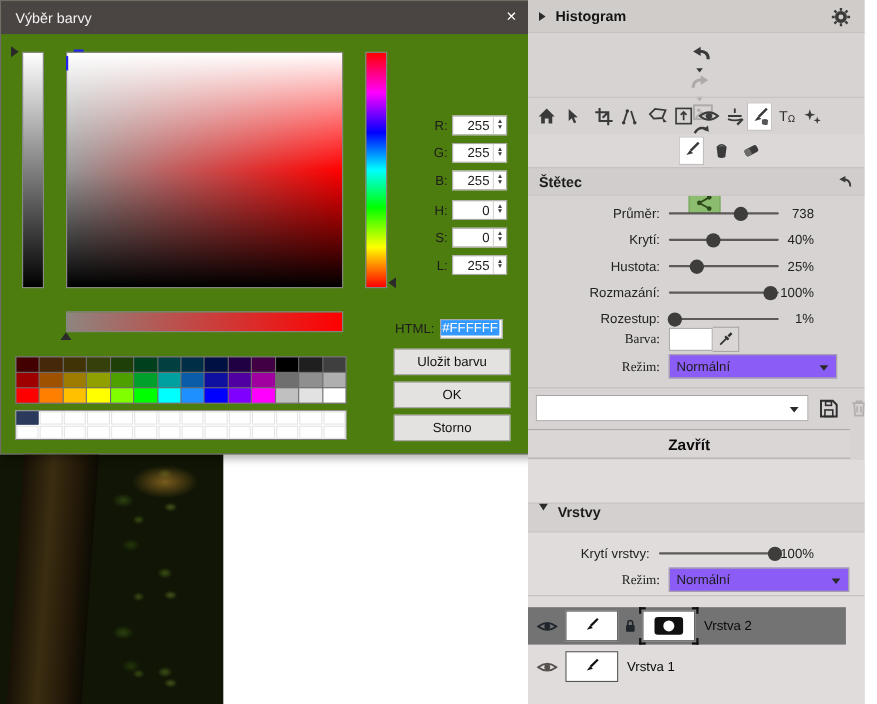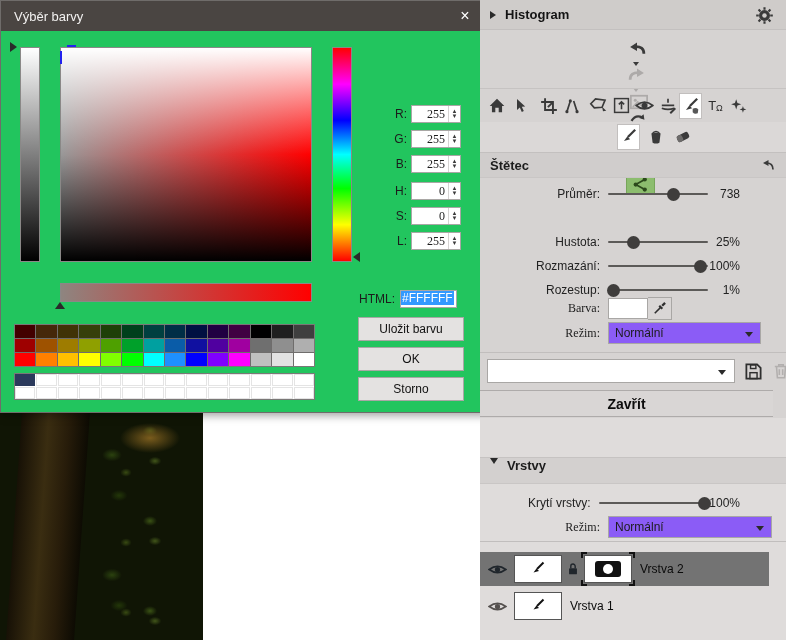--- a/index.html
+++ b/index.html
@@ -16,21 +16,21 @@
       radial-gradient(12px 8px at 85% 75%, #233709 0%, rgba(0,0,0,0) 70%),
       radial-gradient(8px 6px at 40% 85%, #394b13 0%, rgba(0,0,0,0) 70%),
       radial-gradient(5px 4px at 15% 55%, #6d7c24 0%, rgba(0,0,0,0) 70%);
     background-size:120px 90px,160px 120px,100px 80px,140px 110px,90px 70px,200px 160px; }
   .trunk { position:absolute; left:14px; top:0; width:68px; height:100%;
     background:linear-gradient(to right,#171106,#3a2d11 40%,#271c0a 70%,#0d0b03); transform:skewX(-4deg); }
   .glow { position:absolute; left:120px; top:10px; width:60px; height:30px;
     background:radial-gradient(closest-side,#7a5c1d,rgba(0,0,0,0)); }
 
   
-  .dialog { position:absolute; left:0; top:0; width:488px; height:413px; background:#22c55e;
+  .dialog { position:absolute; left:0; top:0; width:488px; height:413px; background:#4d7c0f;
     border:1px solid #6f6c6a; box-shadow:0 3px 8px rgba(0,0,0,.35); }
   .titlebar { position:absolute; left:0; top:0; width:100%; height:30px; background:#4a4542; color:#f2f1f0;
     display:flex; align-items:center; padding-left:13px; font-size:13px; }
   .close-x { position:absolute; right:0; top:0; width:44px; height:30px; display:flex; align-items:center;
     justify-content:center; color:#fff; font-size:16px; cursor:default; }
 
   .vbar { position:absolute; left:19px; top:46px; width:20px; height:215px; border:1px solid #8a8887;
     background:linear-gradient(to bottom,#ffffff,#000000); }
   .vbar-marker { position:absolute; left:9px; top:41px; width:0; height:0;
     border-top:5px solid transparent; border-bottom:5px solid transparent; border-left:7px solid #2a2a2a; }
@@ -43,21 +43,21 @@
     background:linear-gradient(to bottom,#ff0000 0%,#ff00ff 17%,#0000ff 34%,#00ffff 50%,#00ff00 66%,#ffff00 83%,#ff0000 100%); }
   .hue-marker { position:absolute; left:352px; top:251px; width:0; height:0;
     border-top:5px solid transparent; border-bottom:5px solid transparent; border-right:7px solid #2a2a2a; }
   .hbar { position:absolute; left:59px; top:282px; width:252px; height:19px; border:1px solid #8a8887;
     background:linear-gradient(to right,#8e8580,#ff0000); }
   .hbar-marker { position:absolute; left:54px; top:301px; width:0; height:0;
     border-left:5px solid transparent; border-right:5px solid transparent; border-bottom:7px solid #2a2a2a; }
 
   .chan-row { position:absolute; left:388px; width:76px; height:18px; display:flex; align-items:center; }
   .chan-label { width:18px; text-align:right; margin-right:4px; font-size:12px; }
-  .spinbox { display:flex; height:18px; border:1px solid #a9a7a5; background:#fff; width:50px;font-family:Liberation Serif, serif; }
+  .spinbox { display:flex; height:18px; border:1px solid #a9a7a5; background:#fff; width:50px; }
   .spin-val { flex:1; text-align:right; padding:1px 3px 0 0; font-size:12px; }
   .spin-btns { width:12px; display:flex; flex-direction:column; align-items:center; justify-content:center;
     border-left:1px solid #d5d3d2; color:#3a3a3a; }
   .spin-btns span { font-size:6px; line-height:5px; }
 
   .html-row { position:absolute; left:358px; top:289px; display:flex; align-items:center; }
   .html-label { font-size:12px; margin-right:5px; }
   .html-input { width:57px; height:18px; border:1px solid #a9a7a5; background:#fff; display:flex; align-items:flex-start; }
   .html-input span { background:#3399ff; color:#fff; font-size:12px; padding:0 1px; }
 
@@ -508,20 +508,27 @@
       </span>
     </div>
 
     <div class="srow" style="top:183px">
       <span class="slabel">Průměr:</span>
       <span class="strack">
           <span class="sknob" style="left: 65%;"></span>
         </span>
       <span class="sval">738</span>
     </div>
+    <div class="srow" style="top:207px">
+      <span class="slabel">Krytí:</span>
+      <span class="strack">
+          <span class="sknob" style="left: 40%;"></span>
+        </span>
+      <span class="sval">40%</span>
+    </div>
     <div class="srow" style="top:231px">
       <span class="slabel">Hustota:</span>
       <span class="strack">
           <span class="sknob" style="left: 25%;"></span>
         </span>
       <span class="sval">25%</span>
     </div>
     <div class="srow" style="top:255px">
       <span class="slabel">Rozmazání:</span>
       <span class="strack">

